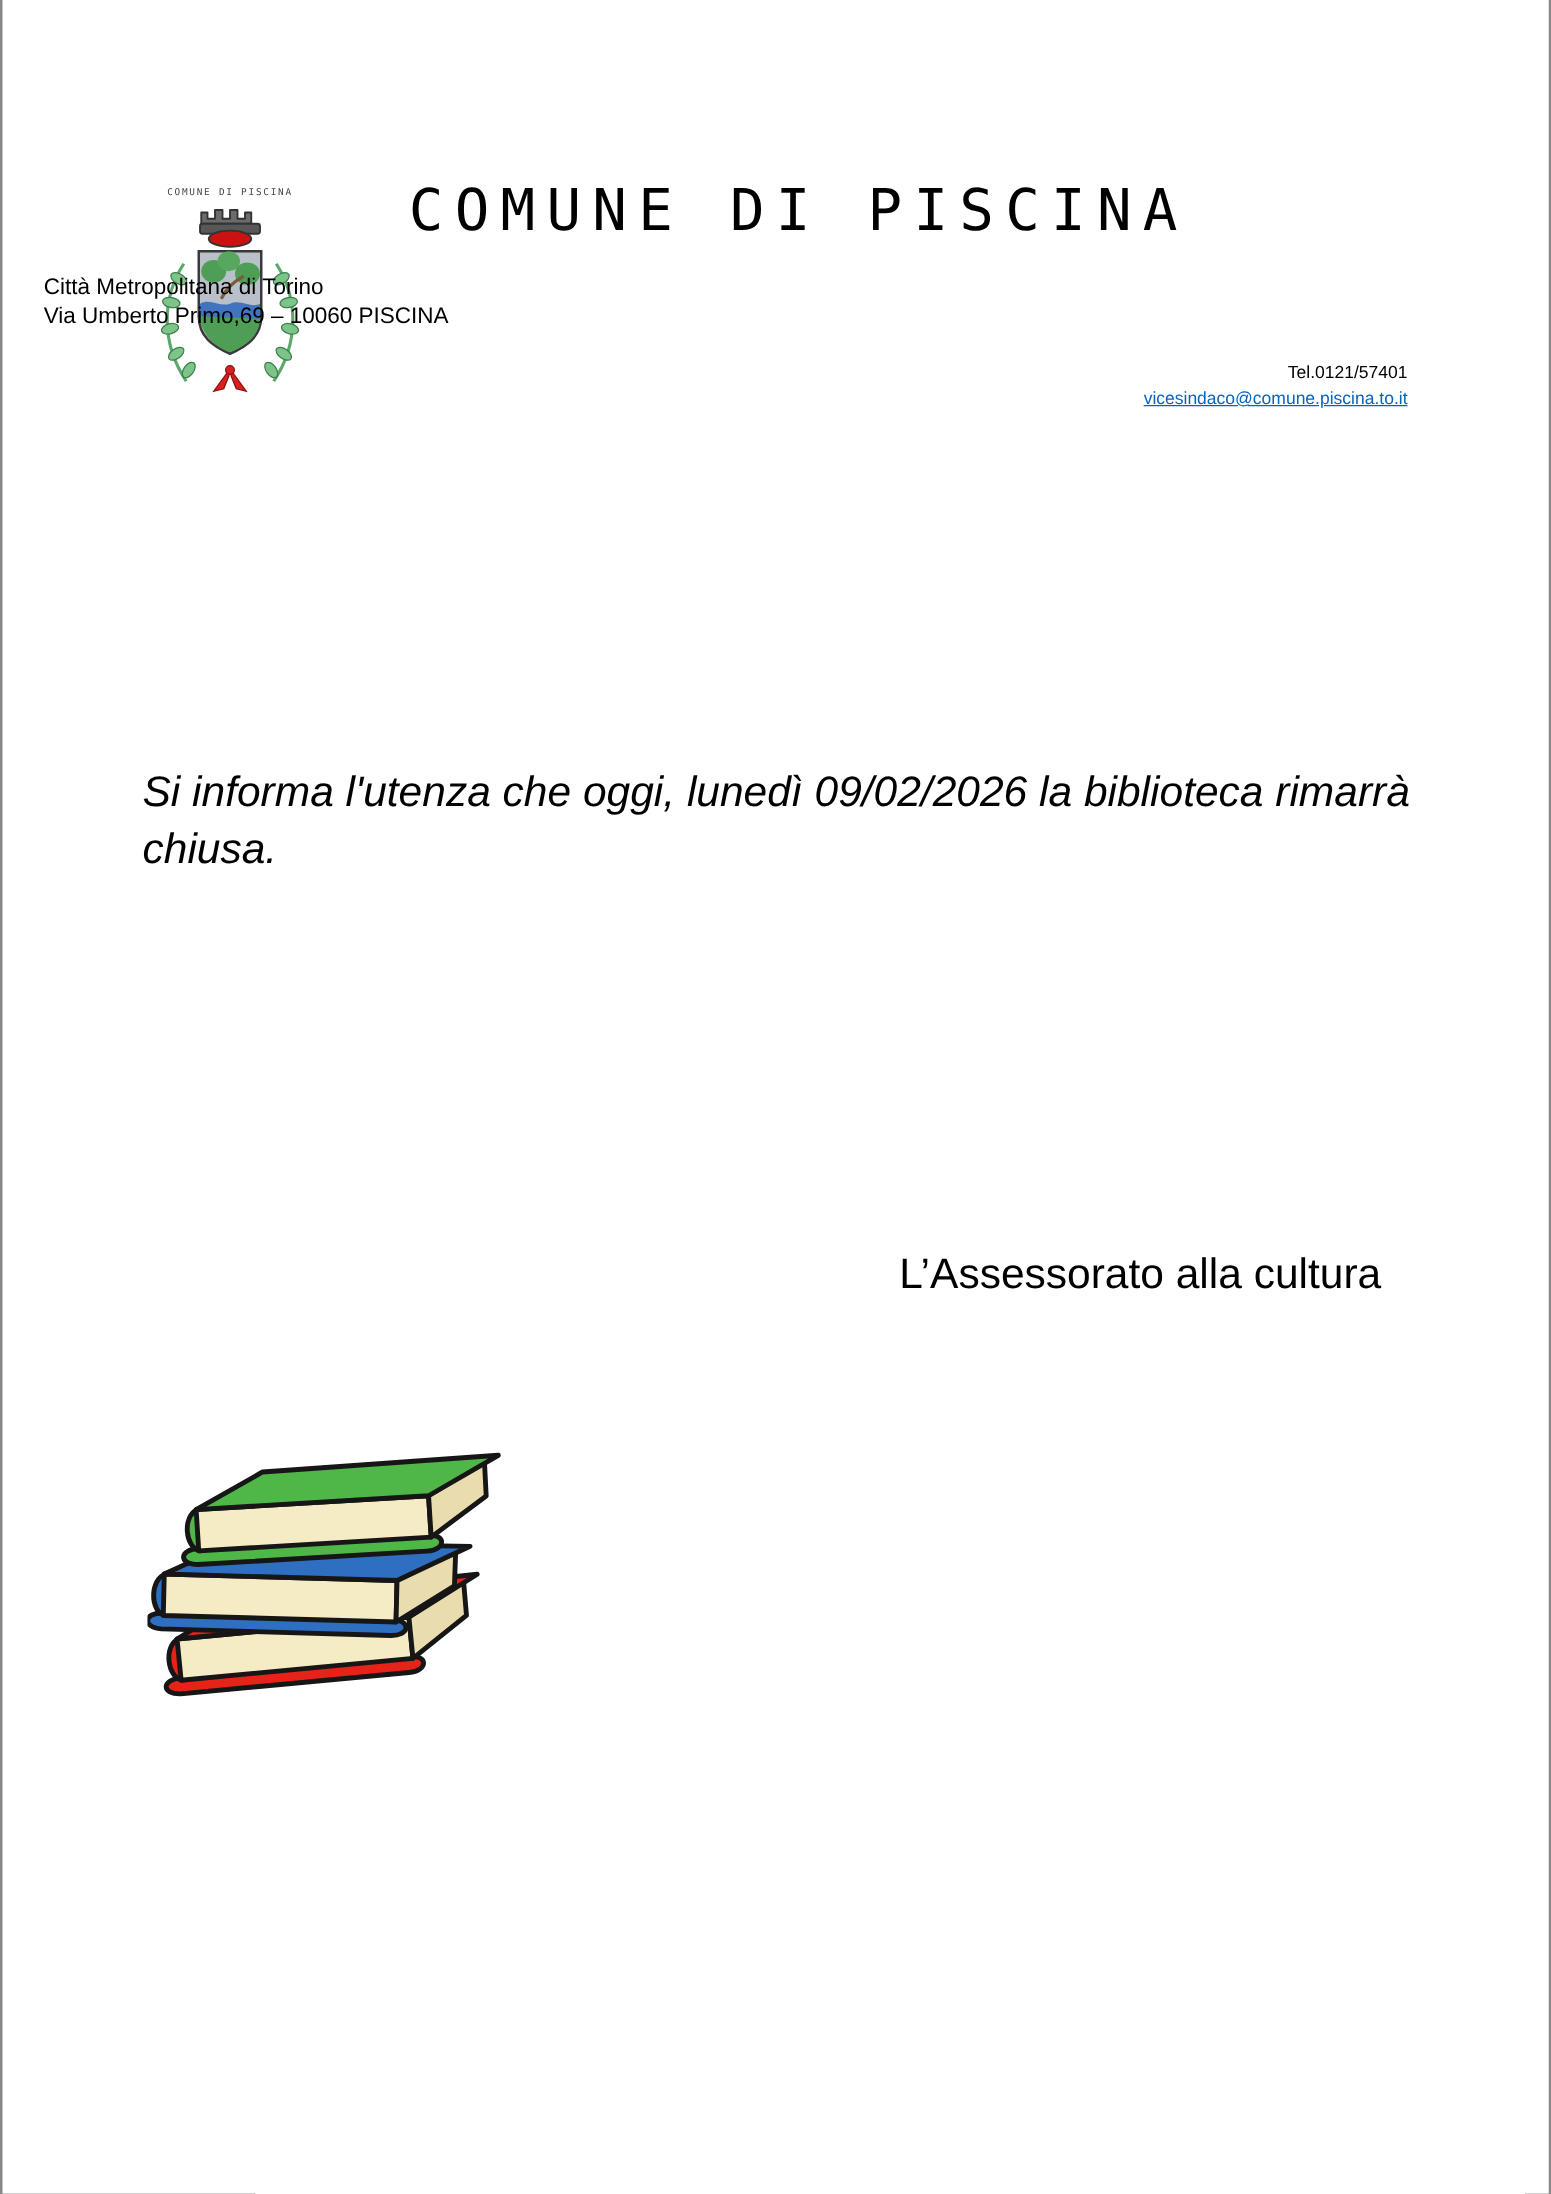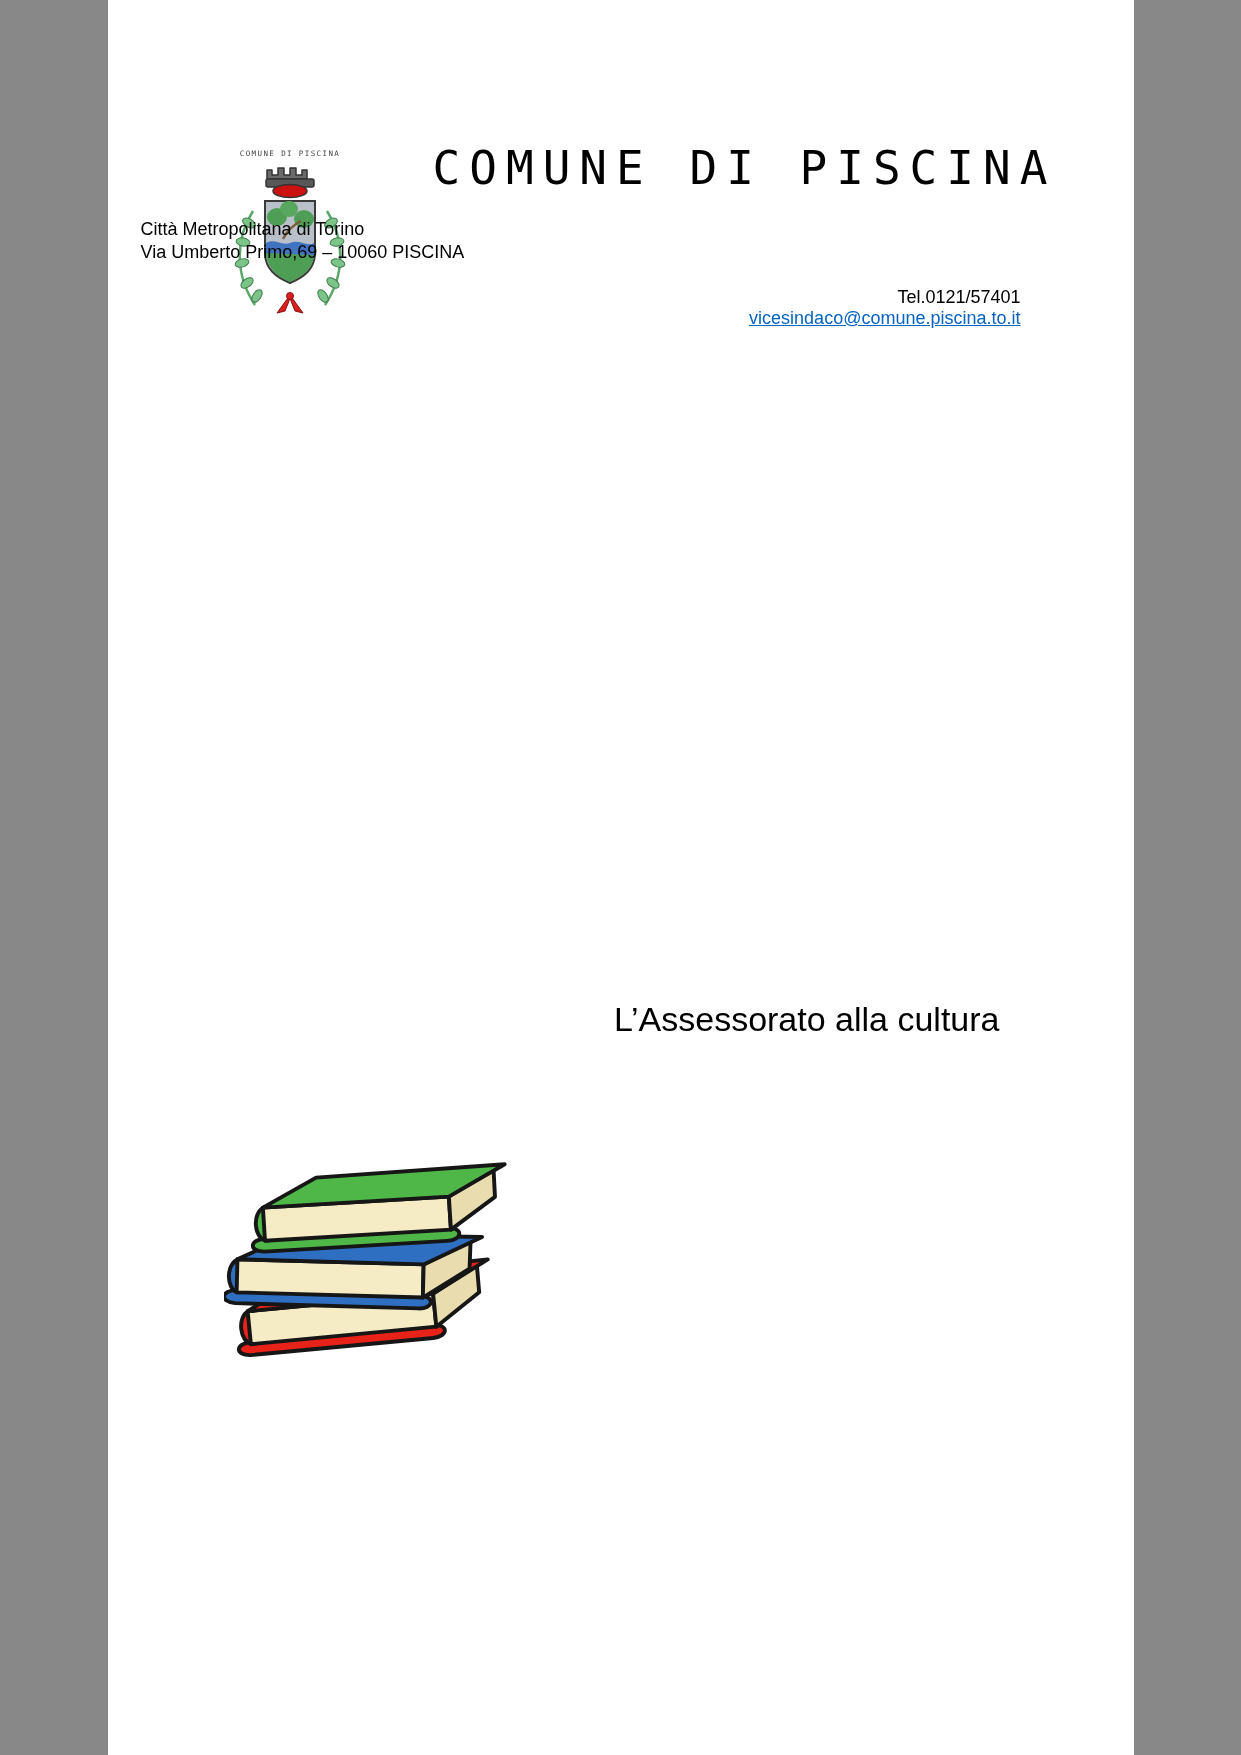--- a/index.html
+++ b/index.html
@@ -1,18 +1,18 @@
 <!DOCTYPE html>
 <html><head>
 <meta charset="utf-8">
 <style>
   html,body{margin:0;padding:0;background:#888;}
   .page{
     position:relative;
-    width:1026px;height:1755px;
+    width:1237px;height:1755px;
     margin:0 auto;
     background:#ffffff;
     font-family:"Liberation Sans", sans-serif;
     color:#000;
     overflow:hidden;
   }
   
   .crest{position:absolute;left:115px;top:143px;width:134px;height:176px;}
   .doc-title{
     position:absolute;left:33px;top:141px;width:1208px;
@@ -21,21 +21,21 @@
     font-size:46px;line-height:55px;font-weight:400;
     letter-spacing:9px;white-space:nowrap;
   }
   .header-center{
     position:absolute;left:33px;top:218px;width:1208px;
     font-size:18px;line-height:23px;
   }
   .header-contact{
     position:absolute;top:287px;right:113px;
     text-align:right;
-    font-size:18px;line-height:21px;
+    font-size:14px;line-height:21px;
   }
   .header-contact a{
     color:#0563C1;text-decoration:underline;cursor:pointer;
   }
   
   .date-line{
     position:absolute;left:112px;top:430px;
     font-size:34px;line-height:42px;
   }
   .para{
@@ -107,20 +107,21 @@
     <div>Città Metropolitana di Torino</div>
     <div>Via Umberto Primo,69 – 10060 PISCINA</div>
   </div>
 
   <div class="header-contact">
     <div>Tel.0121/57401</div>
     <div><a href="#">vicesindaco@comune.piscina.to.it</a></div>
   </div>
 
 
+  <div class="para para-1">Si informa l'utenza che oggi, lunedì 09/02/2026 la biblioteca rimarrà chiusa.</div>
 
 
   <div class="signature">L’Assessorato alla cultura</div>
 
   <svg class="books" viewBox="0 0 300 228" aria-hidden="true">
 
     <g transform="translate(10,122) rotate(-9 140 40)">
       <path class="outl" d="M12,64 L200,76 C216,77 214,90 198,89 L10,77 C-6,75 -4,63 12,64 Z" fill="#e62219"></path>
       <path class="outl" d="M15,32 C2,36 1,62 13,66 L18,66 L19,32 Z" fill="#e62219"></path>
       <path class="outl" d="M14,32 L205,44 L203,78 L12,66 Z" fill="#f5ebc5"></path>

